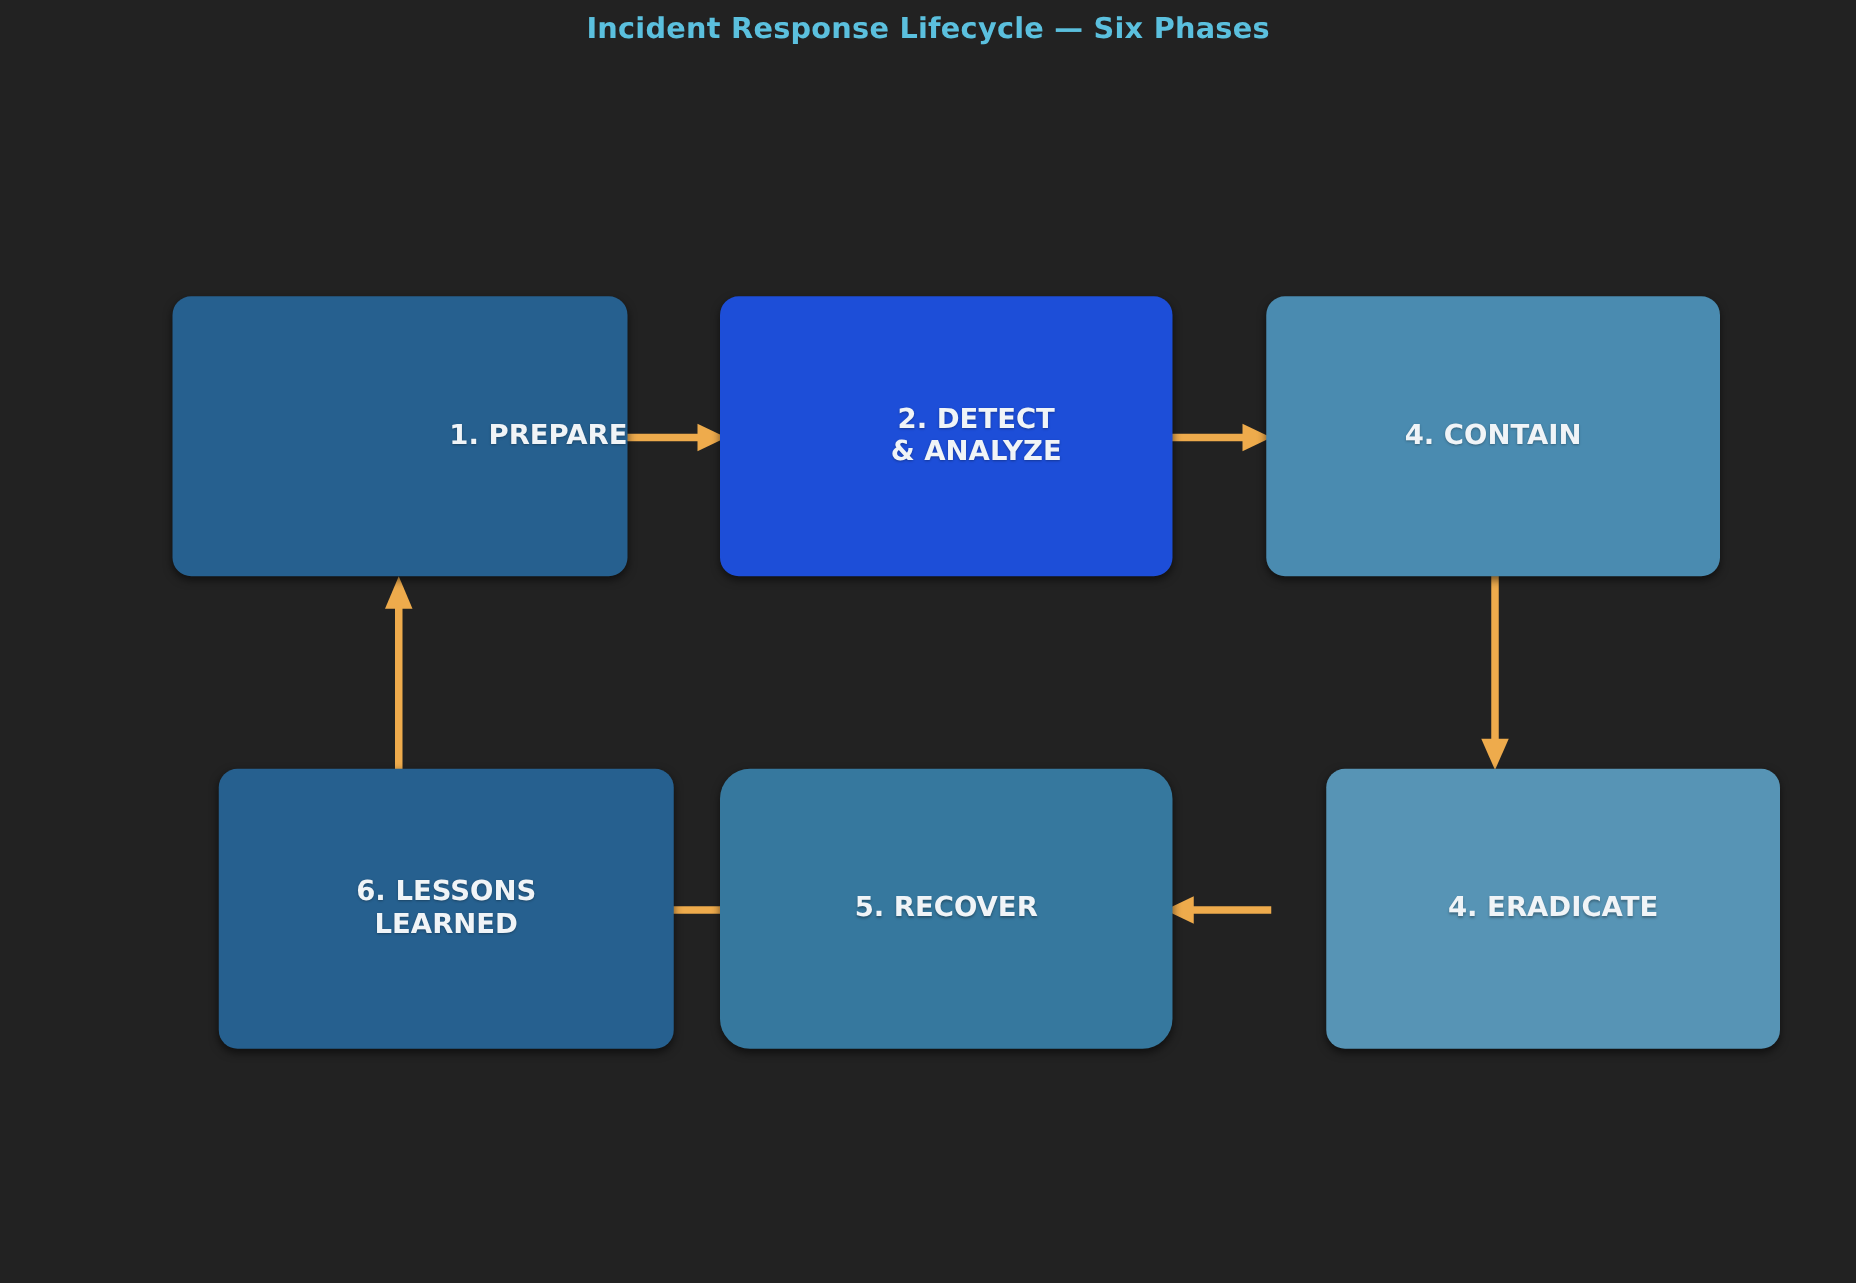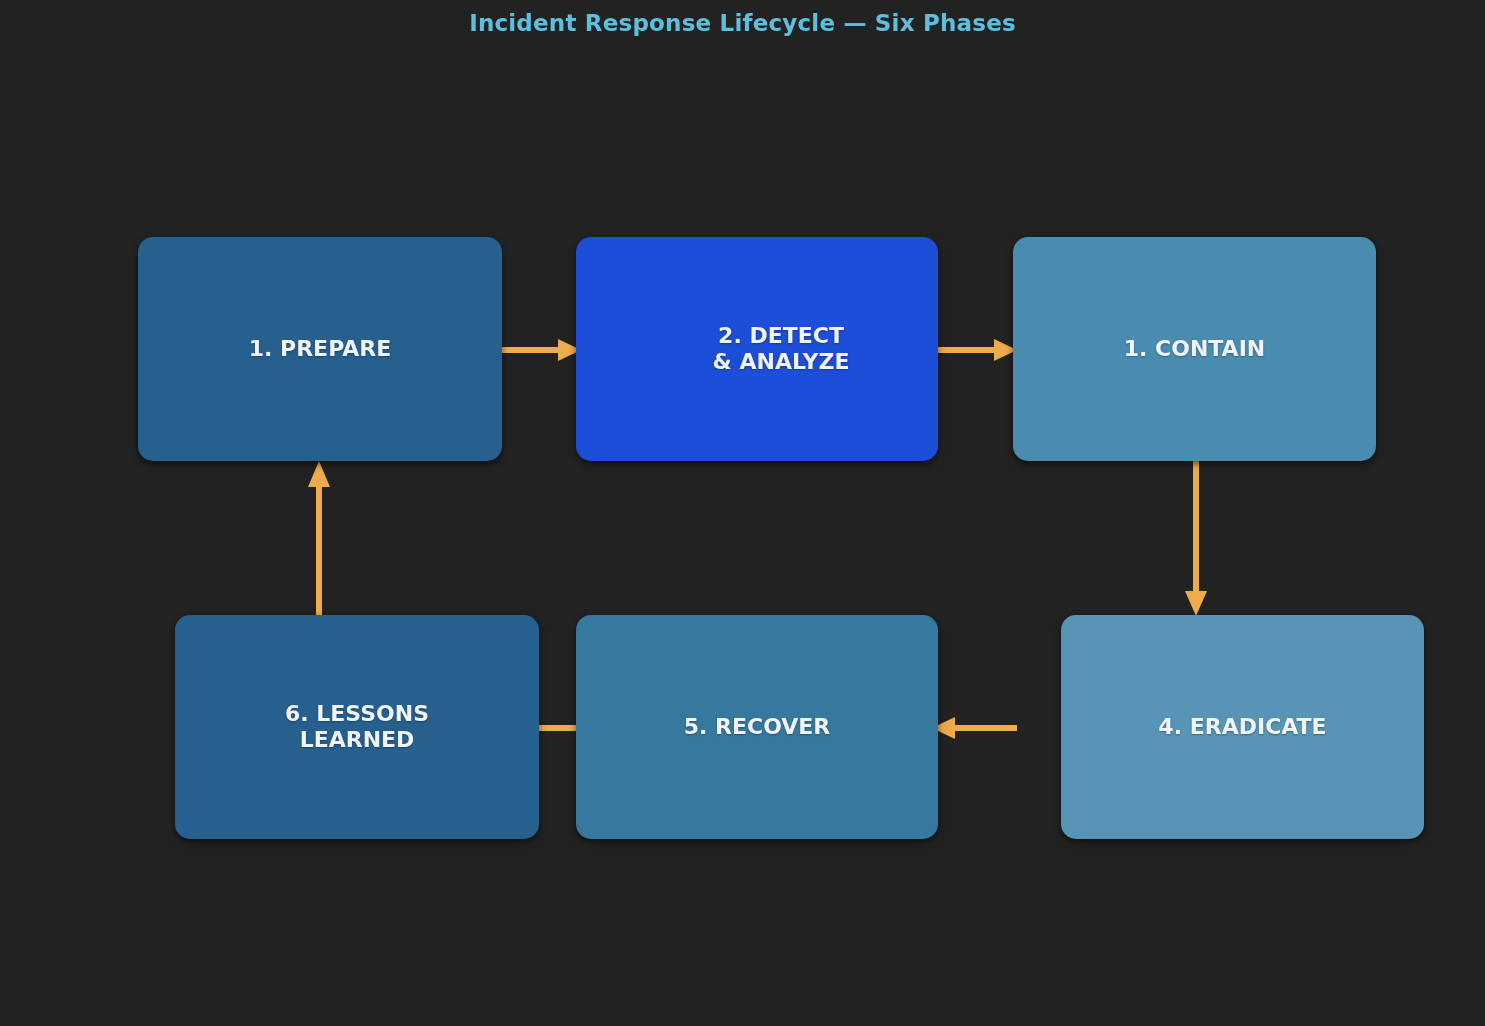--- a/index.html
+++ b/index.html
@@ -91,34 +91,34 @@
       <line x1="580" y1="728" x2="513" y2="728" stroke="#eeab4c" stroke-width="6" stroke-linecap="butt"></line>
       <polygon points="492,728 516,717 516,739" fill="#eeab4c"></polygon>
     </g>
 
     <g>
       <line x1="319" y1="619" x2="319" y2="482" stroke="#eeab4c" stroke-width="6" stroke-linecap="butt"></line>
       <polygon points="319,461 308,487 330,487" fill="#eeab4c"></polygon>
     </g>
   </svg>
 
-  <div class="node" style="left: 138px; top: 237px; width: 364px; height: 224px; background: rgb(38, 96, 143);">
+  <div class="node" style="left: 138px; top: 237px; width: 364px; height: 224px; background: rgb(38, 96, 143); justify-content: flex-end;">
     <span class="node-label">1. PREPARE</span>
   </div>
   <div class="node" style="left: 576px; top: 237px; width: 362px; height: 224px; background: #1d4ed8; padding-left: 48px;">
     <span class="node-label">2. DETECT
 &amp; ANALYZE</span>
   </div>
   <div class="node" style="left: 1013px; top: 237px; width: 363px; height: 224px; background: rgb(74, 139, 176);">
-    <span class="node-label">1. CONTAIN</span>
+    <span class="node-label">4. CONTAIN</span>
   </div>
   <div class="node" style="left: 1013px; top: 615px; width: 363px; height: 224px; background: rgb(87, 148, 181); margin-left: 48px;">
     <span class="node-label">4. ERADICATE</span>
   </div>
-  <div class="node" style="left: 576px; top: 615px; width: 362px; height: 224px; background: rgb(54, 120, 158);">
+  <div class="node" style="left: 576px; top: 615px; width: 362px; height: 224px; background: rgb(54, 120, 158); border-radius: 24px;">
     <span class="node-label">5. RECOVER</span>
   </div>
   <div class="node" style="left: 138px; top: 615px; width: 364px; height: 224px; background: rgb(38, 96, 143); margin-left: 37px;">
     <span class="node-label">6. LESSONS
 LEARNED</span>
   </div>
 
 </div>
 
 </body></html>

